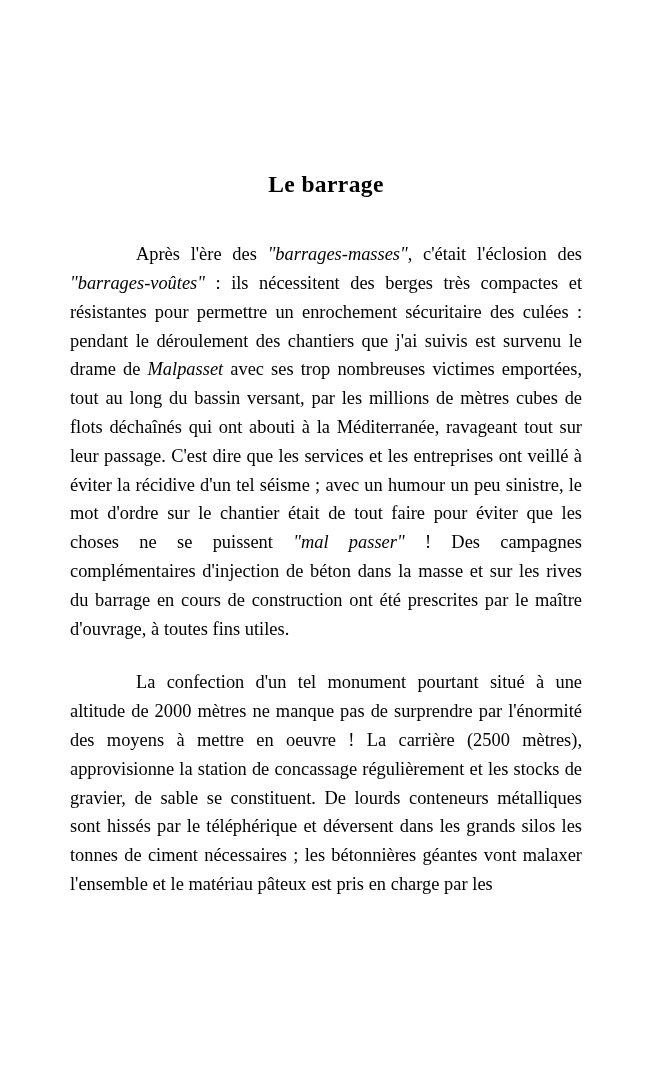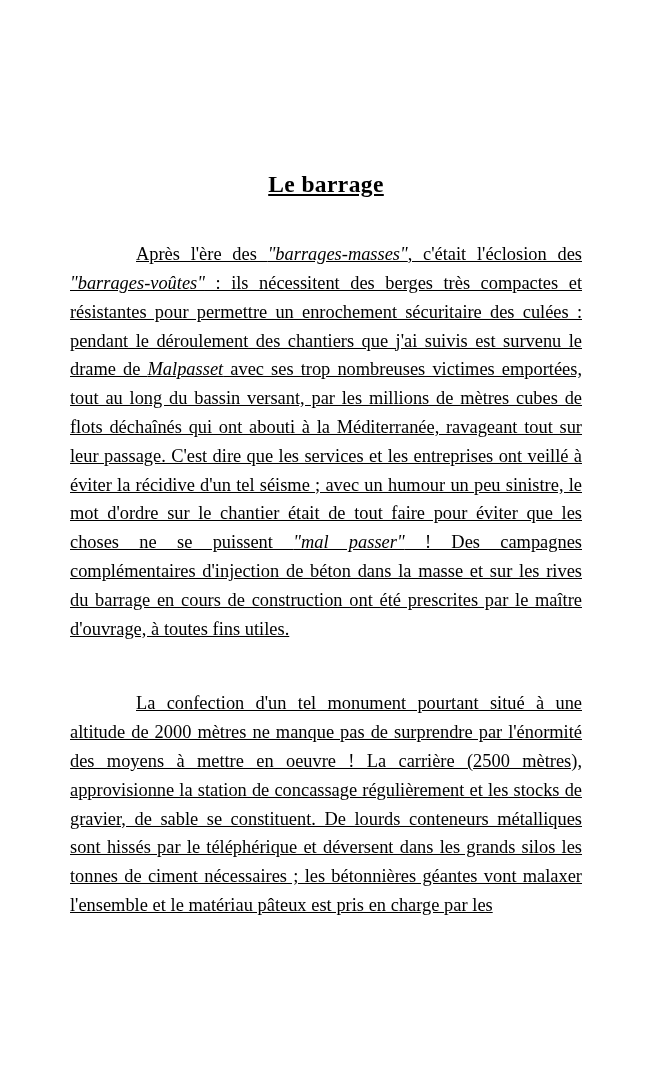--- a/index.html
+++ b/index.html
@@ -22,21 +22,20 @@
     top: 0;
     width: 650px;
     height: 1084px;
     background: #ffffff;
   }
   .content {
     position: absolute;
     left: 70px;
     top: 170px;
     width: 512px;
-    text-decoration: underline;
   }
   .doc-title {
     margin: 0;
     padding: 0;
     font-size: 23.5px;
     font-weight: bold;
     text-align: center;
     letter-spacing: 0.4px;
     line-height: 1.2;
   }
@@ -49,21 +48,21 @@
     line-height: 28.8px;
     text-indent: 66px;
     -webkit-hyphens: none;
     hyphens: none;
     word-spacing: 0.1px;
   }
   .para.first {
     margin-top: 42px;
   }
   .para.second {
-    margin-top: 46px;
+    margin-top: 25px;
   }
   .it {
     font-style: italic;
   }
 </style>
 </head>
 <body>
 
 <div class="page">
   <div class="content">

